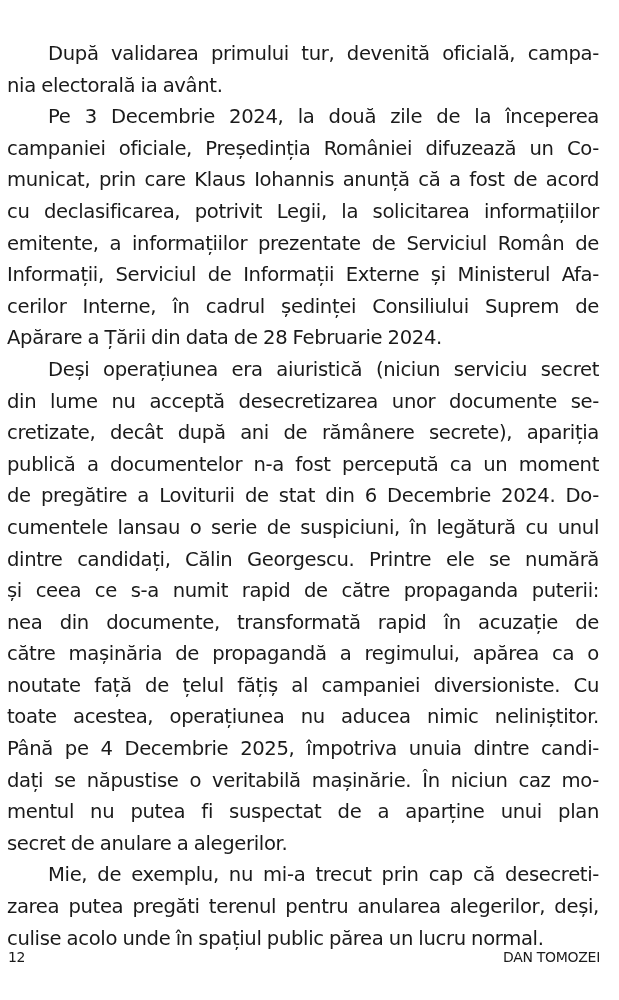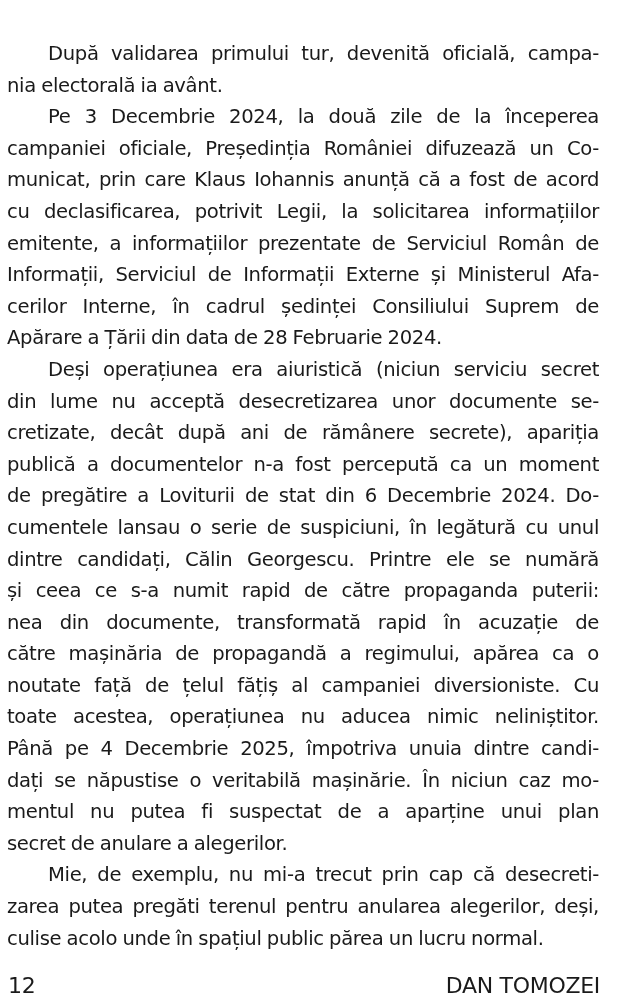--- a/index.html
+++ b/index.html
@@ -9,23 +9,23 @@
   }
   .page { position:absolute; left:7px; top:2px; width:592px;margin-top:36px; }
   .line {
     height:31.6px; line-height:31.6px; font-size:19.6px;
     white-space:nowrap; text-align:justify; text-align-last:justify;
     letter-spacing:-0.35px; word-spacing:-0.5px;
   }
   .line.last { text-align-last:left; }
   .line.indent { padding-left:41px; }
   .footer {
-    position:absolute; left:8px; right:19px; top:972px; height:26px;
+    position:absolute; left:8px; right:19px; top:944px; height:26px;
     display:flex; justify-content:space-between; align-items:center;
-    font-size:22px; letter-spacing:-0.3px;gap:48px;
+    font-size:14px; letter-spacing:-0.3px;gap:48px;
   }
 </style>
 </head>
 <body>
 
 <div class="page">
   <div>
     <div class="line indent">După validarea primului tur, devenită oficială, campa-</div>
     <div class="line last">nia electorală ia avânt.</div>
   </div>

